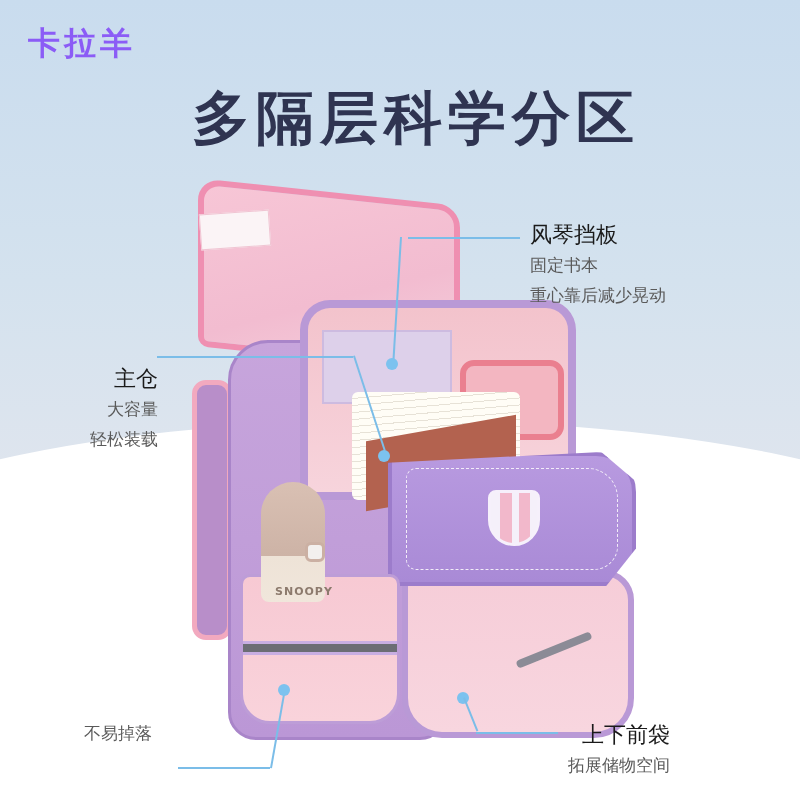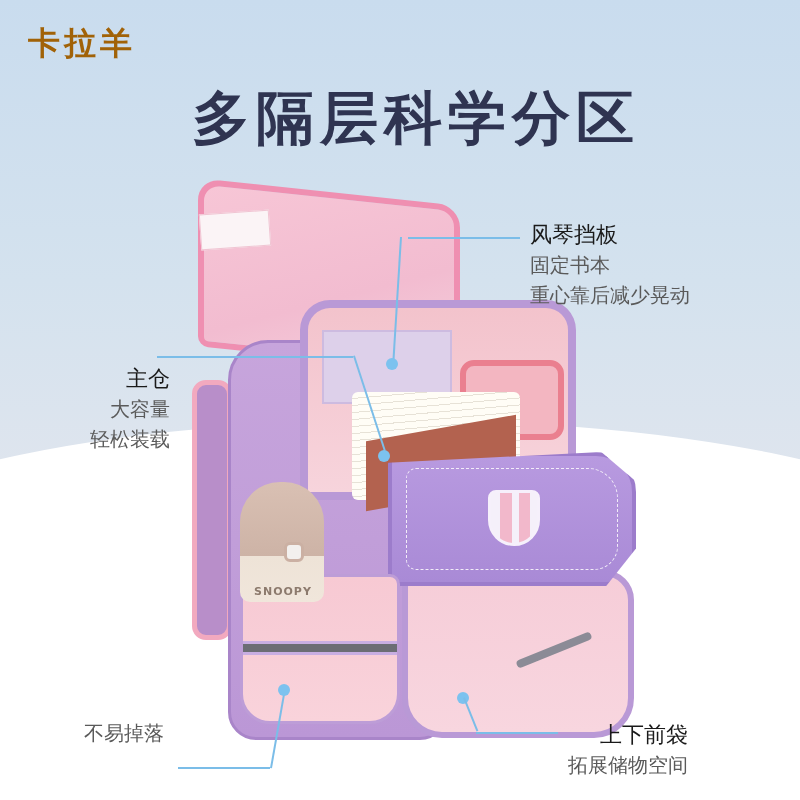--- a/index.html
+++ b/index.html
@@ -9,29 +9,29 @@
     font-family: "DejaVu Sans", "Liberation Sans", sans-serif;
     background: linear-gradient(180deg, #c9dcee 0%, #d4e2ee 35%, #dfe5ee 60%, #e8ebf1 100%);
   }
   .floor {
     position: absolute; left: -200px; top: 420px; width: 1200px; height: 700px;
     border-radius: 50% 50% 0 0 / 22% 22% 0 0;
     background: #ffffff;
   }
   .brand {
     position: absolute; left: 28px; top: 22px;
-    font-size: 32px; font-weight: bold; color: #a16207; letter-spacing: 4px;
+    font-size: 32px; font-weight: bold; color: #8b5cf6; letter-spacing: 4px;
   }
   .headline {
     position: absolute; left: 192px; top: 80px;
     font-size: 58px; font-weight: bold; color: #2f3451; letter-spacing: 6px;
   }
   .callout { position: absolute; color: #222222; margin-top: 24px; }
   .callout .ctitle { font-size: 22px; color: #1a1a1a; line-height: 30px; }
-  .callout .cline { font-size: 20px; color: #5a5a5a; line-height: 30px; }
+  .callout .cline { font-size: 17px; color: #5a5a5a; line-height: 30px; }
 
   
   .bag { position: absolute; }
   .lid {
     position: absolute; left: 198px; top: 192px; width: 262px; height: 168px;
     background: linear-gradient(160deg, #f7c6d6 0%, #f2bcd0 60%, #f5cfdc 100%);
     border: 6px solid #ef8fb1; border-radius: 22px 22px 10px 10px;
     transform: skewY(6deg);
   }
   .lid-script {
@@ -103,21 +103,21 @@
     position: absolute; left: 240px; top: 574px; width: 160px; height: 150px;
     background: linear-gradient(180deg, #f7c9d3 0%, #f9d3db 100%);
     border-radius: 10px 10px 30px 30px;
     border: 3px solid #bd9dd7;
   }
   .side-stripe {
     position: absolute; left: 0; right: 0; top: 64px; height: 14px;
     background: #6b6d74; border-top: 3px solid #c8aee2; border-bottom: 3px solid #c8aee2;
   }
   .bottle {
-    position: absolute; left: 240px; top: 482px; width: 84px; height: 120px;
+    position: absolute; left: 261px; top: 482px; width: 64px; height: 120px;
     background: linear-gradient(180deg, #d9c0b3 0%, #cdb3a6 62%, #eee3d7 62%, #f0e6db 100%);
     border-radius: 40px 40px 10px 10px;
   }
   .bottle-button {
     position: absolute; left: 44px; top: 60px; width: 20px; height: 20px;
     background: #f3f0ee; border: 3px solid #cbb0a3; border-radius: 6px;
   }
   .bottle-brand {
     position: absolute; left: 14px; bottom: 4px; font-size: 11px; font-weight: bold; color: #8c7a6d;
     letter-spacing: 1px;

